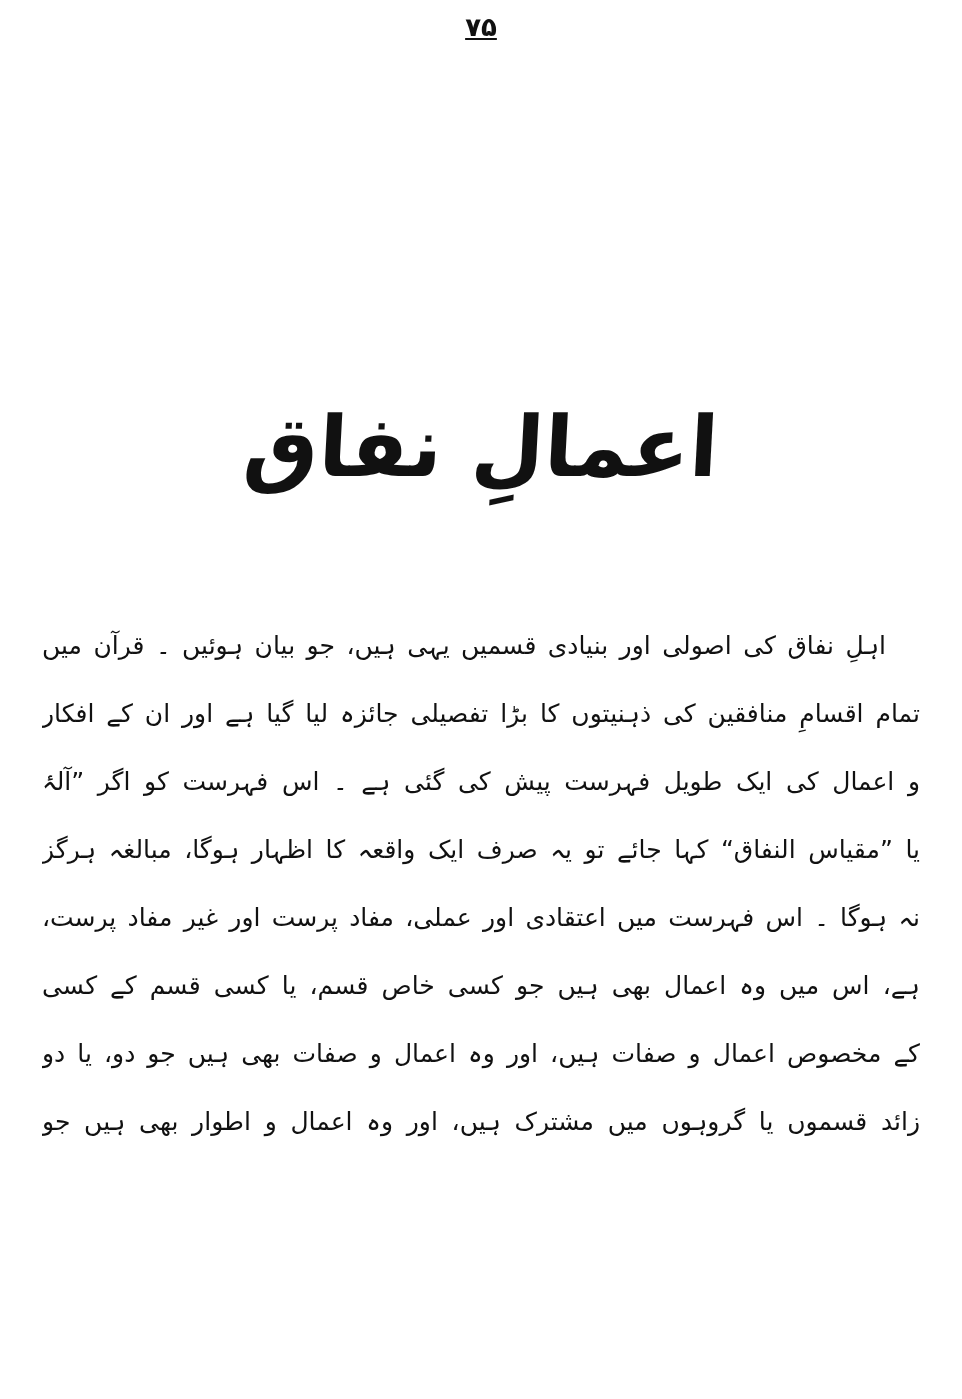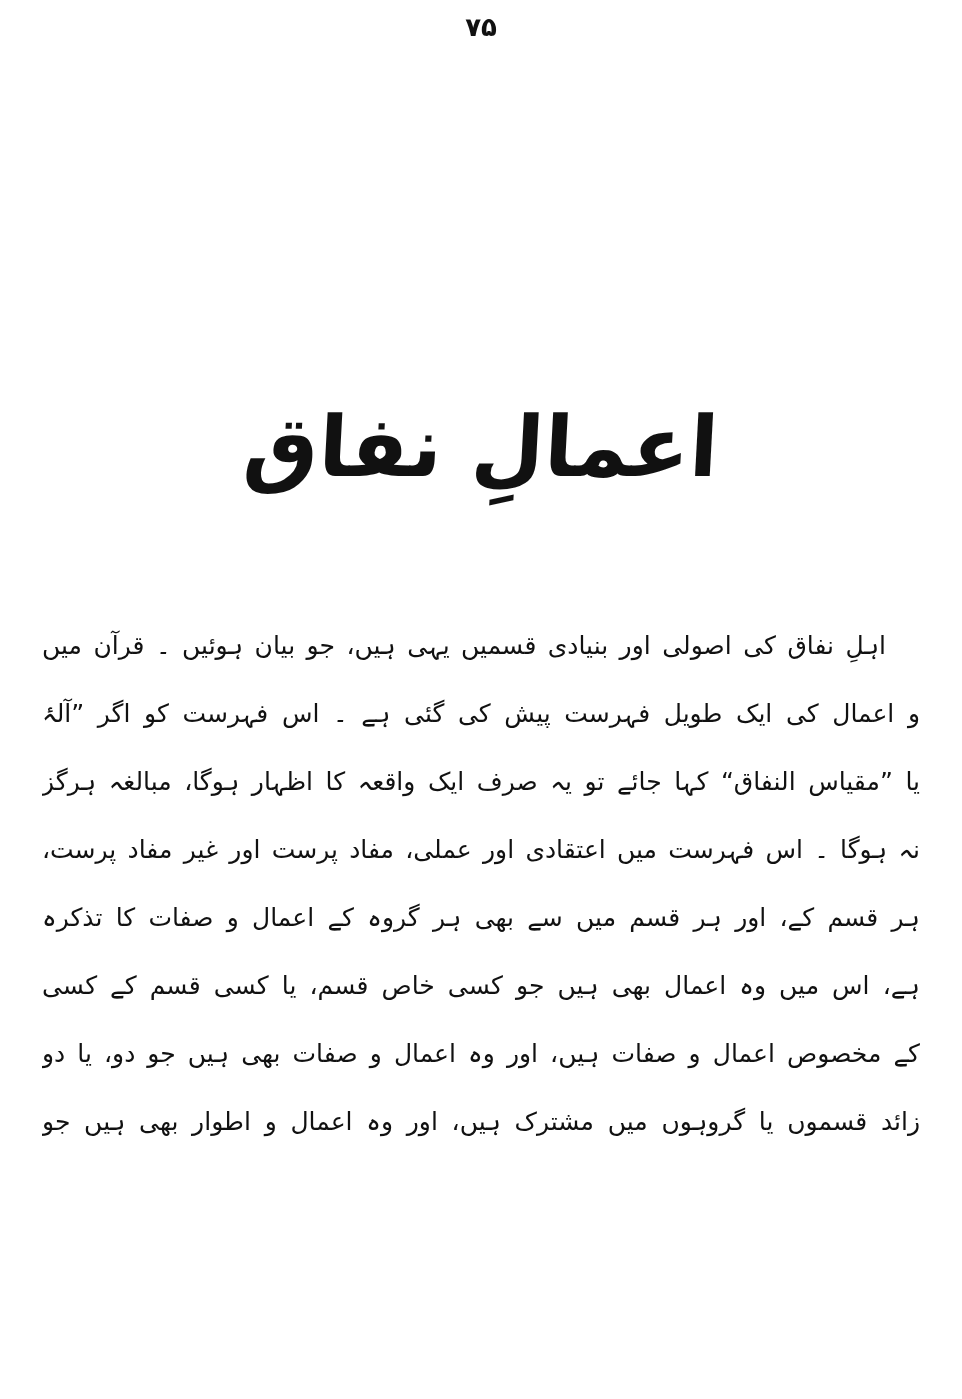--- a/index.html
+++ b/index.html
@@ -20,20 +20,21 @@
   .page-number {
     position: absolute;
     top: 12px;
     left: 0;
     right: 0;
     text-align: center;
     font-size: 26px;
     font-weight: bold;
     letter-spacing: 3px;
     direction: rtl;
+    text-decoration: underline;
   }
   .chapter-title {
     position: absolute;
     top: 372px;
     left: 0;
     width: 100%;
     margin: 0;
     text-align: center;
     direction: rtl;
     font-size: 84px;
@@ -66,22 +67,22 @@
 <body>
 
 <div class="page">
 
   <div class="page-number">۷۵</div>
 
   <h1 class="chapter-title">اعمالِ نفاق</h1>
 
   <div class="body-paragraph">
     <div class="text-line first-line">اہلِ نفاق کی اصولی اور بنیادی قسمیں یہی ہیں، جو بیان ہوئیں ۔ قرآن میں ان</div>
+    <div class="text-line">تمام اقسامِ منافقین کی ذہنیتوں کا بڑا تفصیلی جائزہ لیا گیا ہے اور ان کے افکار</div>
     <div class="text-line">و اعمال کی ایک طویل فہرست پیش کی گئی ہے ۔ اس فہرست کو اگر ”آلۂ نفاق پیما“</div>
     <div class="text-line">یا ”مقیاس النفاق“ کہا جائے تو یہ صرف ایک واقعہ کا اظہار ہوگا، مبالغہ ہرگز</div>
     <div class="text-line">نہ ہوگا ۔ اس فہرست میں اعتقادی اور عملی، مفاد پرست اور غیر مفاد پرست، غرض</div>
-    <div class="text-line">ہر قسم کے، اور ہر قسم میں سے بھی ہر گروہ کے اعمال و صفات کا تذکرہ</div>
     <div class="text-line">ہے، اس میں وہ اعمال بھی ہیں جو کسی خاص قسم، یا کسی قسم کے کسی خاص گروہ</div>
     <div class="text-line">کے مخصوص اعمال و صفات ہیں، اور وہ اعمال و صفات بھی ہیں جو دو، یا دو سے</div>
     <div class="text-line">زائد قسموں یا گروہوں میں مشترک ہیں، اور وہ اعمال و اطوار بھی ہیں جو تمام</div>
   </div>
 
 </div>
 
 </body></html>

